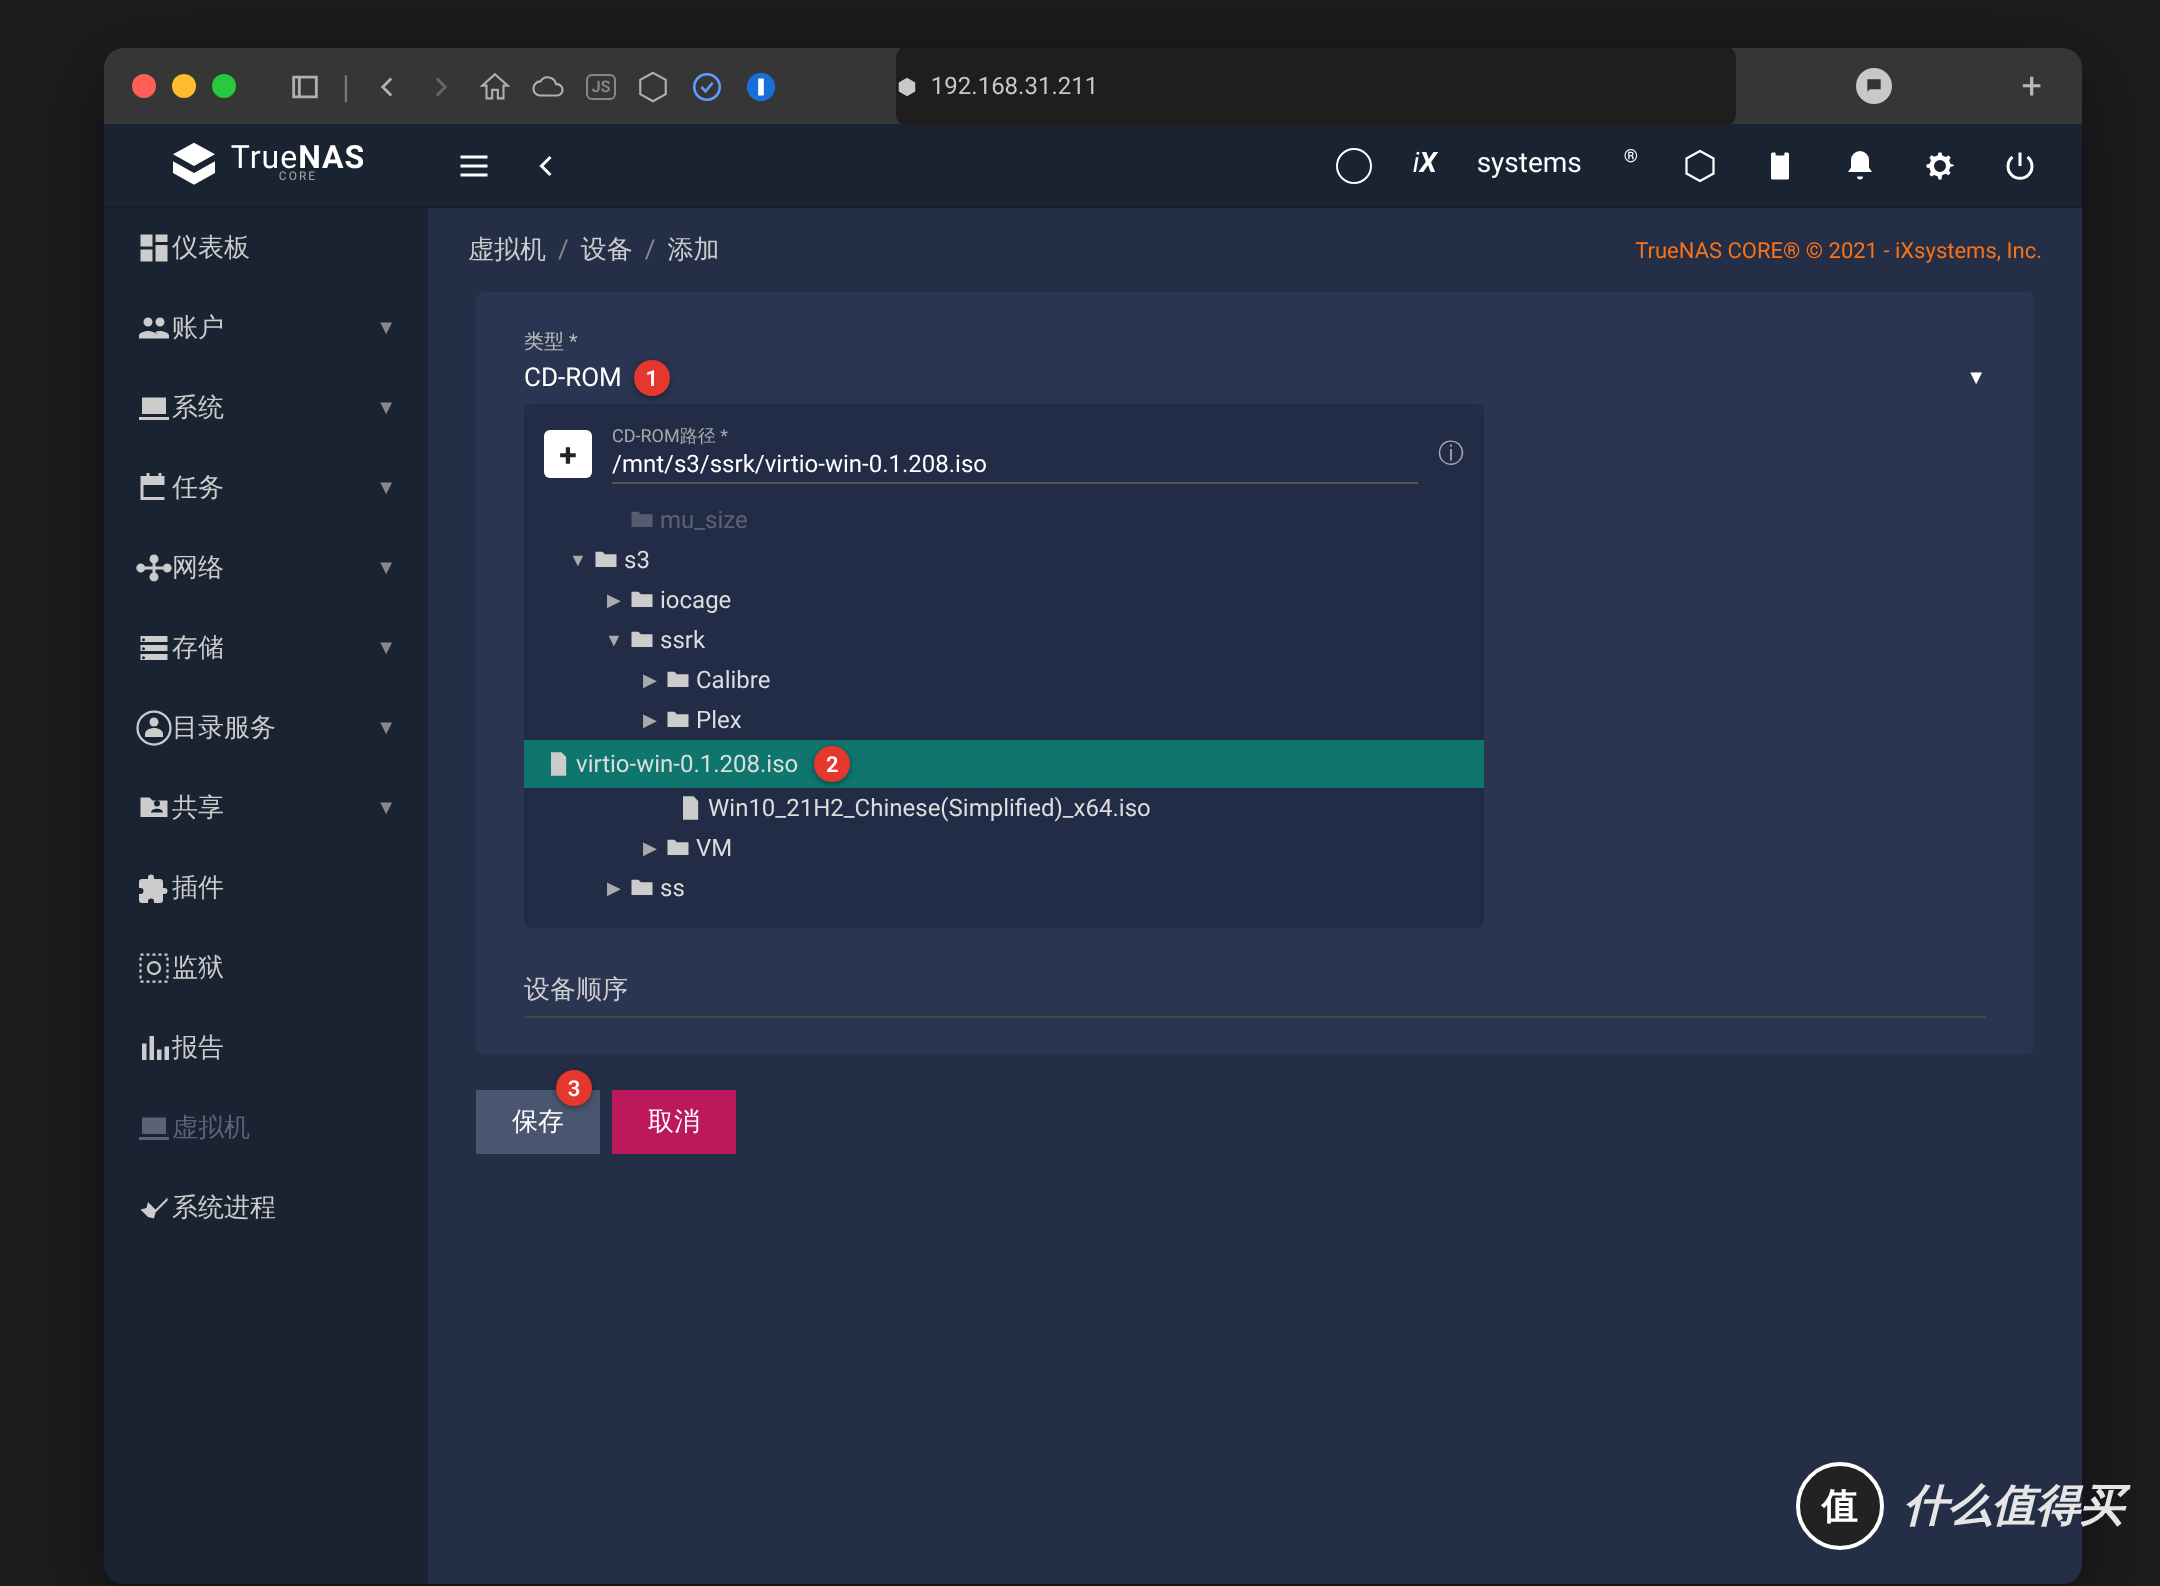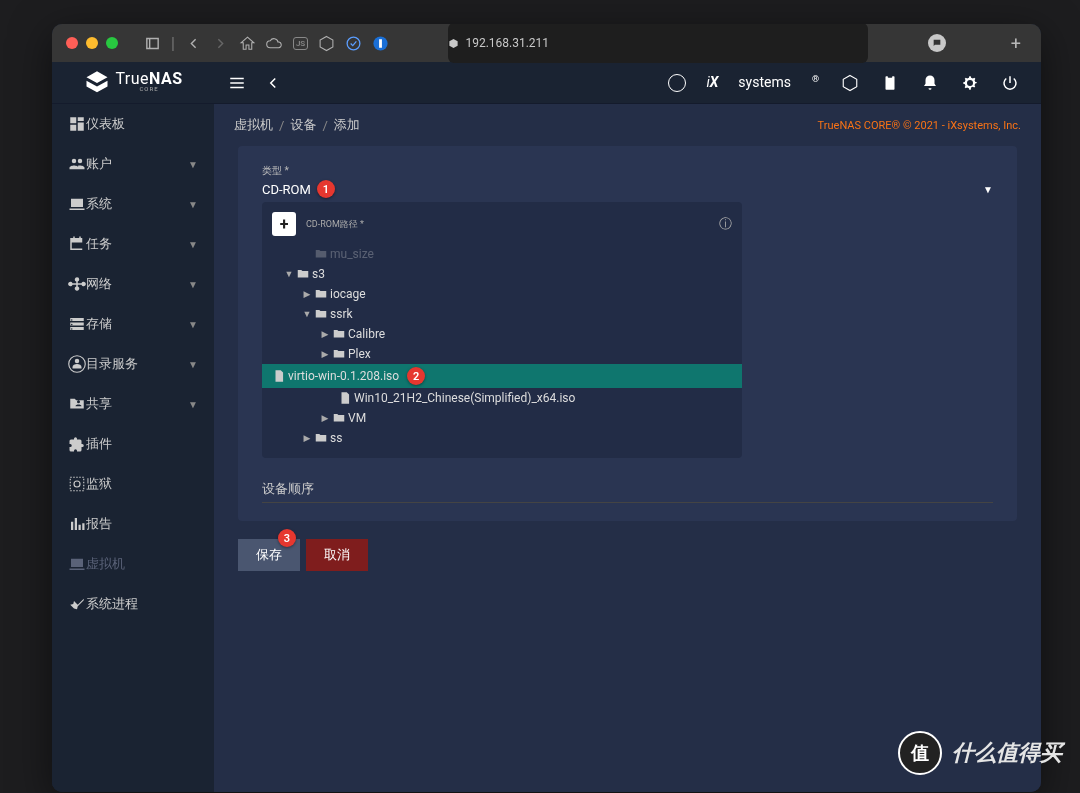--- a/index.html
+++ b/index.html
@@ -53,21 +53,21 @@
 .tree{font-size:12px;color:#ddd}
 .tree-row{display:flex;align-items:center;gap:2px;padding:3px 0;cursor:pointer}
 .tree-row.selected{background:#0f766e;margin:0 -10px;padding-left:10px;padding-right:14px}
 .tree-row svg{width:14px;height:14px;fill:#ccc;flex-shrink:0}
 .tree-row .arr{font-size:9px;color:#aaa;width:10px;text-align:center}
 .ind1{padding-left:12px}.ind2{padding-left:30px}.ind3{padding-left:48px}.ind4{padding-left:66px}
 .order-label{font-size:13px;color:#ccc;margin-top:22px;border-bottom:1px solid #444;padding-bottom:4px}
 .actions{display:flex;gap:6px;margin:14px 24px;position:relative}
 .btn{padding:7px 18px;font-size:13px;border:none;cursor:pointer;color:#fff}
 .btn.save{background:#4a5670}
-.btn.cancel{background:#7f1d1d}
+.btn.cancel{background:#be185d}
 .anno3{position:absolute;left:34px;top:-10px}
 .watermark{position:fixed;right:18px;bottom:18px;display:flex;align-items:center;gap:10px;z-index:100}
 .wm-badge{width:44px;height:44px;border-radius:50%;background:#222;border:2px solid #fff;display:flex;align-items:center;justify-content:center;color:#fff;font-size:18px;font-weight:700}
 .wm-text{font-size:22px;font-weight:700;color:#e5e5e5;font-style:italic}
 </style>
 </head>
 <body>
 
 <div class="window">
   <div class="macos-bar">
@@ -272,20 +272,21 @@
           <span>CD-ROM</span>
           <span class="anno">1</span>
           <span class="dd">▼</span>
         </div>
 
         <div class="file-picker">
           <div class="path-row">
             <div class="add-btn">+</div>
             <div class="path-input">
               <div class="lbl">CD-ROM路径 *</div>
+              <div class="val">/mnt/s3/ssrk/virtio-win-0.1.208.iso</div>
             </div>
             <span class="help-ic">ⓘ</span>
           </div>
           <div class="tree">
             <div class="tree-row ind2" style="opacity:.3">
                 <span class="arr"></span>
                 <svg viewBox="0 0 24 24">
                   <path d="M3 5h6l2 2h10v11H3V5z"></path>
                 </svg>
                 <span>mu_size</span>

